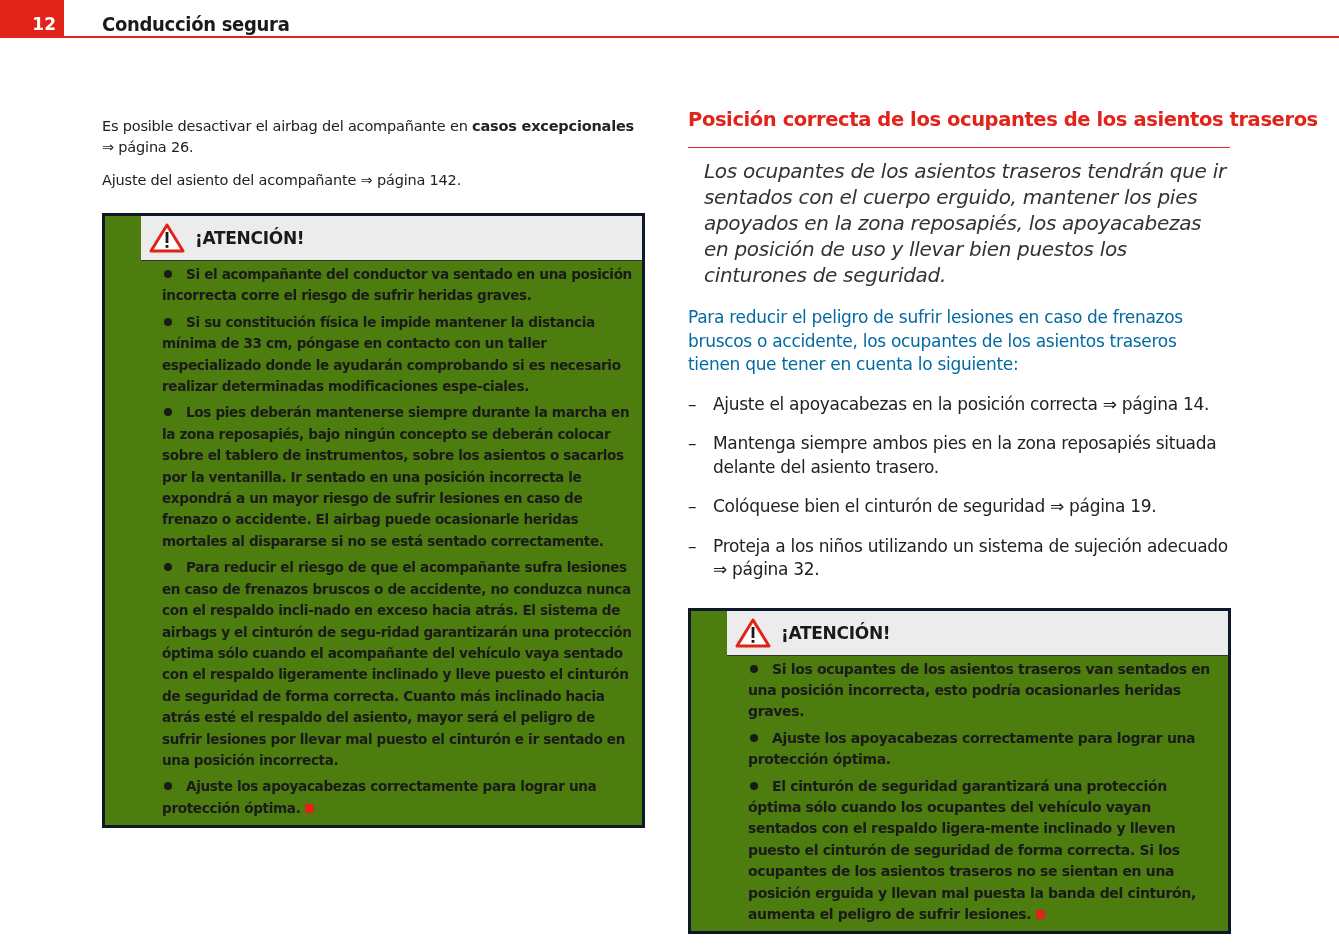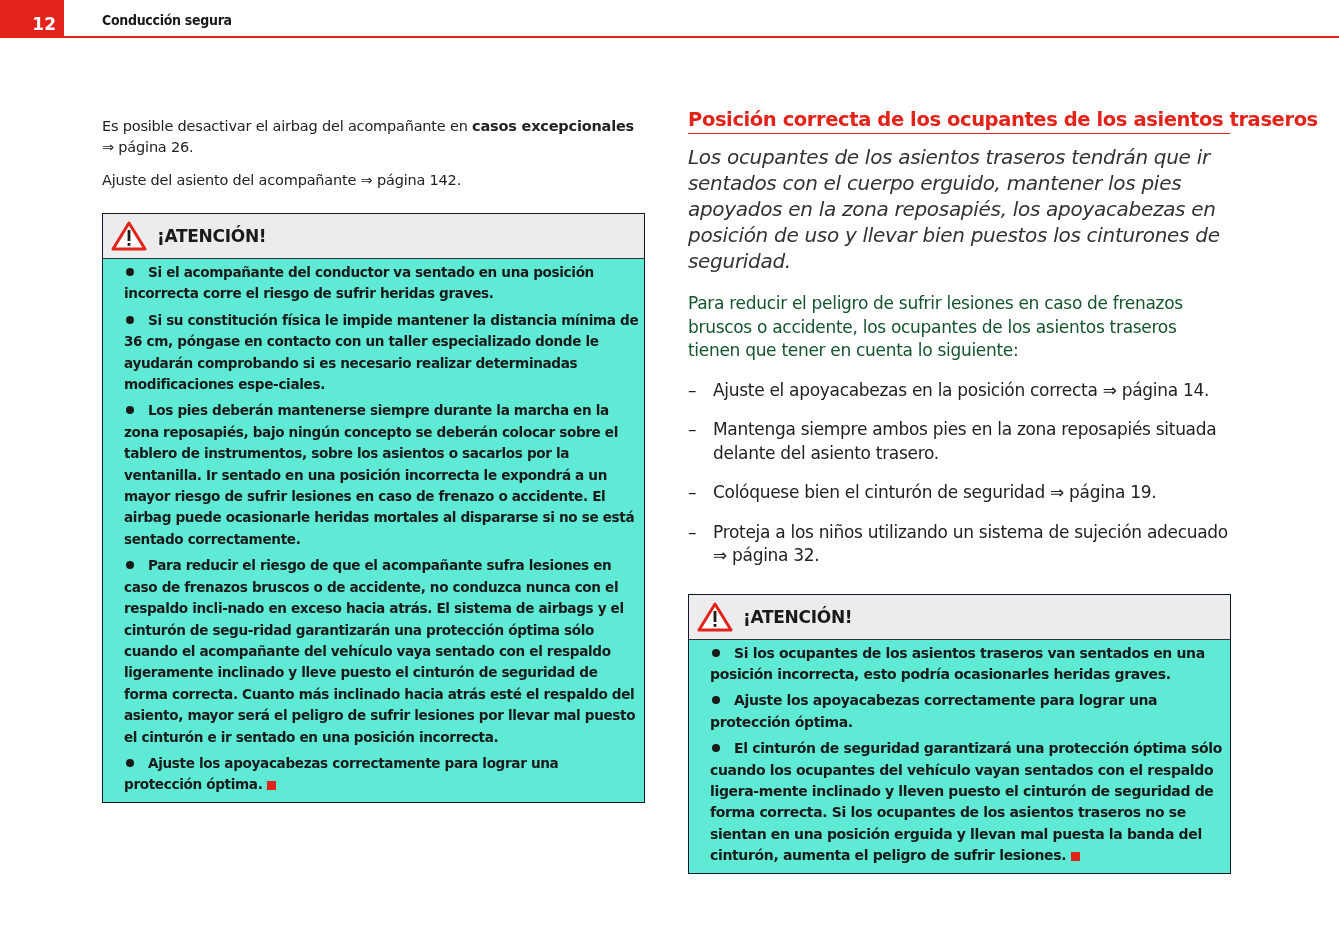--- a/index.html
+++ b/index.html
@@ -7,55 +7,55 @@
     width: 1339px; height: 945px; background: #ffffff; position: relative; overflow: hidden;
     font-family: "DejaVu Sans", sans-serif; color: #1a1a1a;
   }
   .header-bar { position: absolute; left: 0; top: 0; width: 1339px; height: 23px; }
   .page-num-box {
     position: absolute; left: 0; top: 0; width: 64px; height: 38px; background: #e2231a;
     color: #fff; font-weight: bold; font-size: 17px; line-height: 48px; text-align: right;
     box-sizing: border-box; padding-right: 8px;
   }
   .header-title {
-    position: absolute; left: 102px; top: 12px; font-size: 14px; font-weight: bold; color: #1a1a1a;
+    position: absolute; left: 102px; top: 12px; font-size: 20px; font-weight: bold; color: #1a1a1a;
     font-family: "DejaVu Sans Condensed", "DejaVu Sans", sans-serif; letter-spacing: -0.3px;
   }
   .header-rule { position: absolute; left: 64px; top: 36px; width: 1275px; height: 2px; background: #e2231a; }
 
   .col-left { position: absolute; left: 102px; top: 108px; width: 543px; }
   .col-right { position: absolute; left: 688px; top: 108px; width: 543px; }
 
   .p { font-size: 14.5px; line-height: 21px; margin: 8px 0 12px 0; color: #222; letter-spacing: -0.2px; }
   .p b { font-weight: bold; }
 
-  .warn-box { border: 1px solid #0f172a; background: #5eead4; }
+  .warn-box { border: 3px solid #0f172a; background: #4d7c0f; padding-left: 36px; }
   .warn-head {
     background: #ececec; border-bottom: 1px solid #333; height: 44px; display: flex; align-items: center;
     padding-left: 8px;
   }
   .warn-icon { width: 36px; height: 30px; margin-right: 10px; }
   .warn-title { font-weight: bold; font-size: 17px; color: #1a1a1a; letter-spacing: -0.3px; }
   .warn-body { padding: 3px 5px 6px 5px; }
   .warn-item {
     font-size: 13.6px; font-weight: bold; line-height: 21.4px; margin: 0 0 5px 16px; color: #1a1a1a;
     letter-spacing: -0.35px;
   }
   .bullet { display: inline-block; width: 8px; height: 8px; border-radius: 50%; background: #1a1a1a; margin: 0 14px 2px 2px; vertical-align: middle; }
   .end-mark { display: inline-block; width: 9px; height: 9px; background: #e2231a; margin-left: 5px; vertical-align: middle; }
 
   .sec-title {
     color: #e2231a; font-size: 19.5px; font-weight: bold; letter-spacing: -0.4px;
-    border-bottom: 1.5px solid #e2231a; padding-bottom: 2px; display: inline-block; margin: 0 0 10px 0; width: 542px;
+    border-bottom: 1.5px solid #e2231a; padding-bottom: 16px; display: inline-block; margin: 0 0 10px 0; width: 542px;
     white-space: nowrap;
   }
   .intro {
-    font-style: italic; font-size: 20px; line-height: 26px; color: #333; margin: 0 0 18px 0; letter-spacing: -0.3px;
+    font-style: italic; font-size: 20px; line-height: 26px; color: #333; margin: 0 0 18px 16px; letter-spacing: -0.3px;
   }
-  .rp { font-size: 17px; line-height: 23.5px; color: #14532d; margin: 0 0 16px 0; letter-spacing: -0.3px; }
+  .rp { font-size: 17px; line-height: 23.5px; color: #0369a1; margin: 0 0 16px 0; letter-spacing: -0.3px; }
   .dash-item { display: flex; font-size: 17px; line-height: 23.5px; color: #222; margin: 0 0 16px 0; letter-spacing: -0.3px; }
   .dash { width: 25px; flex: 0 0 25px; }
   .right-warn { margin-top: 26px; }
   .right-warn .warn-item { font-size: 14px; }
 </style>
 </head>
 <body>
 
 <div class="header-bar">
   <div class="page-num-box">12</div>
@@ -74,21 +74,21 @@
     <div class="warn-head">
       <svg class="warn-icon" viewBox="0 0 36 30">
         <path d="M18 2 L34 28 L2 28 Z" fill="#fff" stroke="#e2231a" stroke-width="3" stroke-linejoin="round"></path>
         <rect x="16.6" y="9" width="2.8" height="11" fill="#1a1a1a"></rect>
         <rect x="16.6" y="22" width="2.8" height="2.8" fill="#1a1a1a"></rect>
       </svg>
       <span class="warn-title">¡ATENCIÓN!</span>
     </div>
     <div class="warn-body">
       <p class="warn-item"><span class="bullet"></span><span>Si el acompañante del conductor va sentado en una posición incorrecta corre el riesgo de sufrir heridas graves.</span></p>
-      <p class="warn-item"><span class="bullet"></span><span>Si su constitución física le impide mantener la distancia mínima de 36 cm, póngase en contacto con un taller especializado donde le ayudarán comprobando si es necesario realizar determinadas modificaciones espe-ciales.</span></p>
+      <p class="warn-item"><span class="bullet"></span><span>Si su constitución física le impide mantener la distancia mínima de 33 cm, póngase en contacto con un taller especializado donde le ayudarán comprobando si es necesario realizar determinadas modificaciones espe-ciales.</span></p>
       <p class="warn-item"><span class="bullet"></span><span>Los pies deberán mantenerse siempre durante la marcha en la zona reposapiés, bajo ningún concepto se deberán colocar sobre el tablero de instrumentos, sobre los asientos o sacarlos por la ventanilla. Ir sentado en una posición incorrecta le expondrá a un mayor riesgo de sufrir lesiones en caso de frenazo o accidente. El airbag puede ocasionarle heridas mortales al dispararse si no se está sentado correctamente.</span></p>
       <p class="warn-item"><span class="bullet"></span><span>Para reducir el riesgo de que el acompañante sufra lesiones en caso de frenazos bruscos o de accidente, no conduzca nunca con el respaldo incli-nado en exceso hacia atrás. El sistema de airbags y el cinturón de segu-ridad garantizarán una protección óptima sólo cuando el acompañante del vehículo vaya sentado con el respaldo ligeramente inclinado y lleve puesto el cinturón de seguridad de forma correcta. Cuanto más inclinado hacia atrás esté el respaldo del asiento, mayor será el peligro de sufrir lesiones por llevar mal puesto el cinturón e ir sentado en una posición incorrecta.</span></p>
       <p class="warn-item" style="margin-bottom:0"><span class="bullet"></span><span>Ajuste los apoyacabezas correctamente para lograr una protección óptima.</span><span class="end-mark"></span></p>
     </div>
   </div>
 </div>
 
 <div class="col-right">
   <h2 class="sec-title">Posición correcta de los ocupantes de los asientos traseros</h2>
   <p class="intro">Los ocupantes de los asientos traseros tendrán que ir sentados con el cuerpo erguido, mantener los pies apoyados en la zona reposapiés, los apoyacabezas en posición de uso y llevar bien puestos los cinturones de seguridad.</p>

